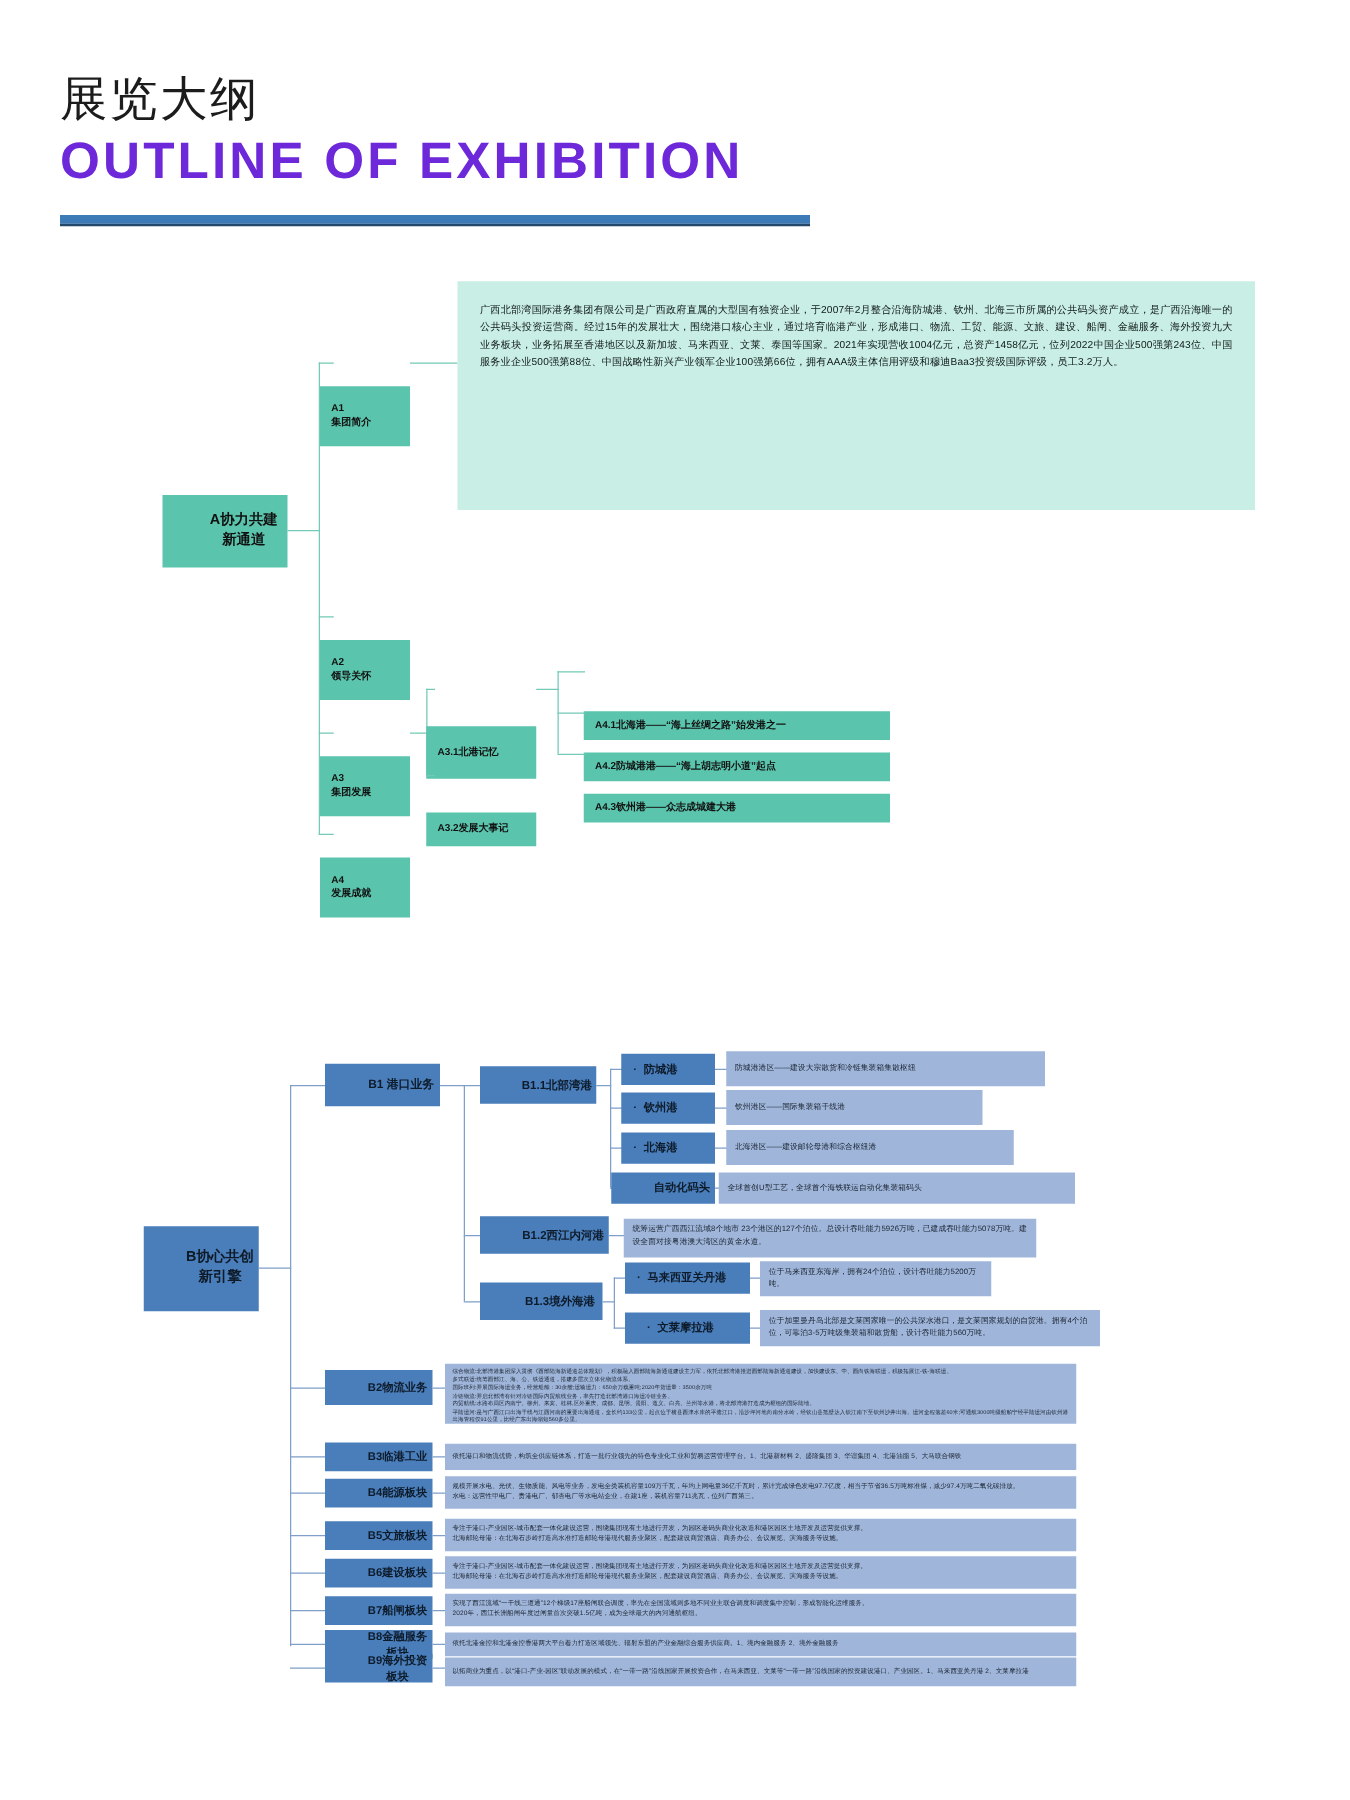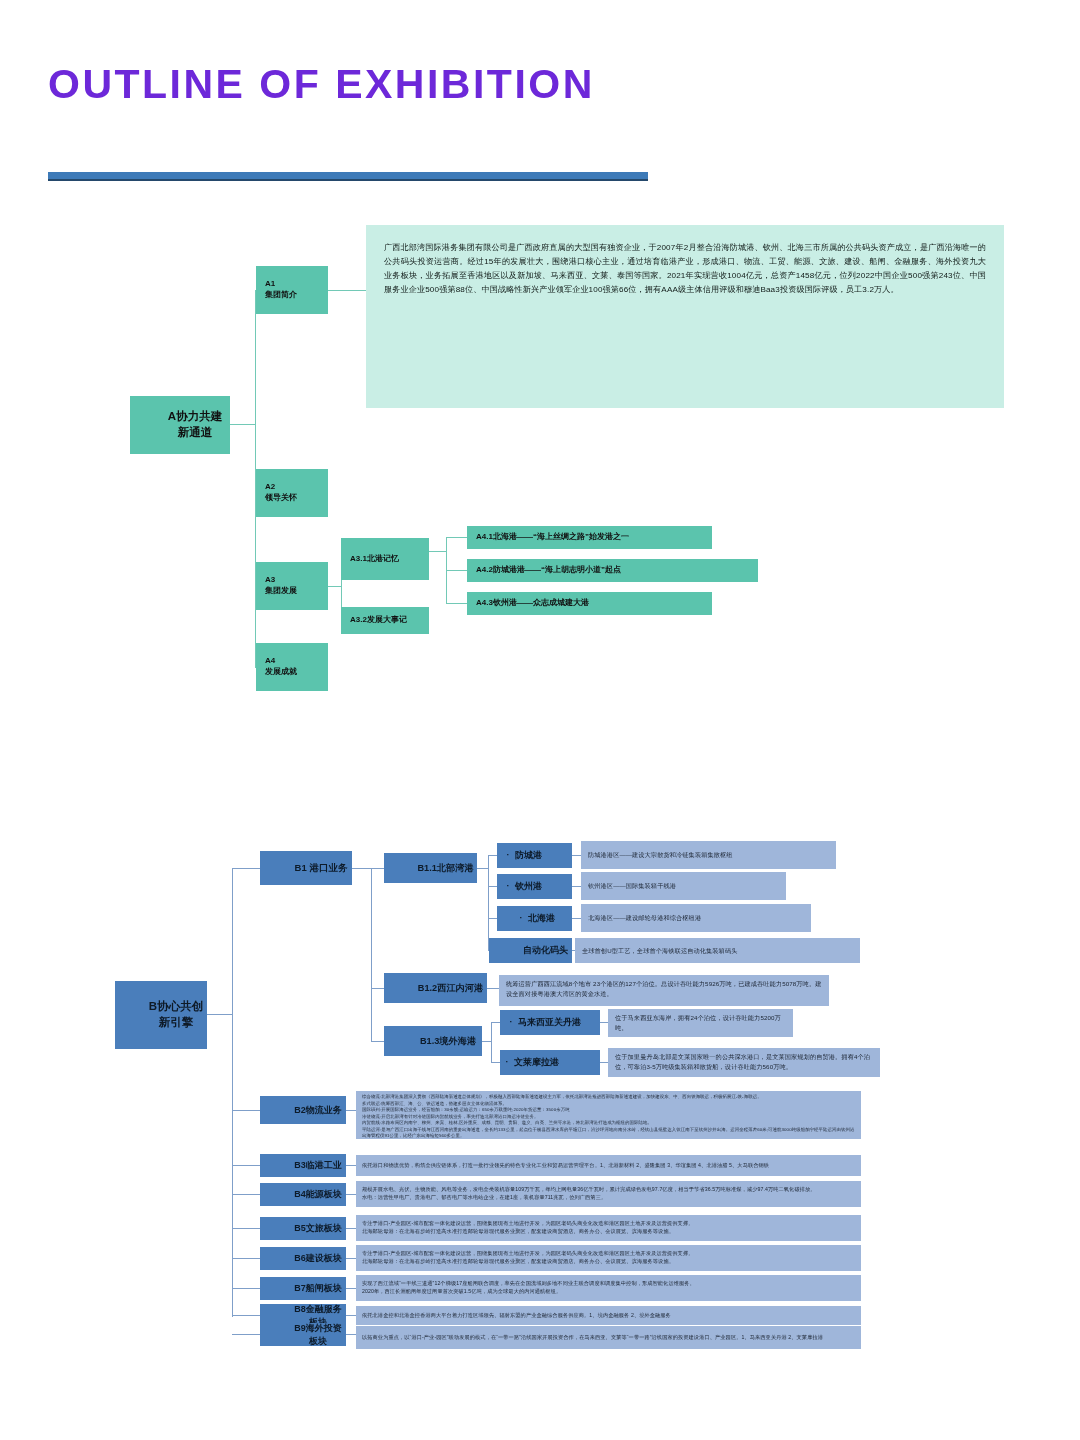--- a/index.html
+++ b/index.html
@@ -33,21 +33,21 @@
   .node {
     position: absolute;
     display:flex; align-items:center;
     font-weight: 700;
     color:#111;
     line-height:1.35;
     overflow:hidden;
     padding-left:30px;
   }
   .node.center { justify-content:center; text-align:center; }
-  .node.pad { padding: 4px 9px; }
+  .node.pad { padding: 4px 9px; margin-top: 43px; }
 
   
   .tl      { background:#5bc4ad; }
 
   
   .bl      { background:#4a7ebb; color:#0d1b2a; }
   .bl-desc { background:#9fb6da; color:#1a2233; font-weight:400; }
 
   
   .ln { position:absolute; }
@@ -65,20 +65,21 @@
 
   .bullet::before{ content:"·"; display:inline-block; width:14px;
                    text-align:center; font-weight:700; }
 </style>
 </head>
 <body>
 
 <div id="page">
 
   <div class="hdr">
+    <div class="hdr-cn">展览大纲</div>
     <div class="hdr-en">OUTLINE OF EXHIBITION</div>
   </div>
   <div class="hdr-rule"></div>
 
   <div>
 
     <div class="node center tl" style="left:130px; top:396px; width:100px; height:58px; font-size:11.5px; flex-direction:column;">
       <span>A协力共建</span>
       <span>新通道</span>
     </div>
@@ -124,21 +125,21 @@
 
     <div class="ln t" style="left:429px; top:551px; width:18px; height:1.4px;"></div>
     <div class="ln t" style="left:446px; top:537px; width:1.4px; height:66px;"></div>
 
     <div class="ln t" style="left:446px; top:537px; width:22px; height:1.4px;"></div>
     <div class="node pad tl" style="left:467px; top:526px; width:245px; height:23px; font-size:8px;">
       <span>A4.1北海港——“海上丝绸之路”始发港之一</span>
     </div>
 
     <div class="ln t" style="left:446px; top:570px; width:22px; height:1.4px;"></div>
-    <div class="node pad tl" style="left:467px; top:559px; width:291px; height:23px; font-size:8px;">
+    <div class="node pad tl" style="left:467px; top:559px; width:245px; height:23px; font-size:8px;">
       <span>A4.2防城港港——“海上胡志明小道”起点</span>
     </div>
 
     <div class="ln t" style="left:446px; top:603px; width:22px; height:1.4px;"></div>
     <div class="node pad tl" style="left:467px; top:592px; width:245px; height:23px; font-size:8px;">
       <span>A4.3钦州港——众志成城建大港</span>
     </div>
 
     <div class="ln t" style="left:255px; top:667px; width:12px; height:1.4px;"></div>
     <div class="node pad tl" style="left:256px; top:643px; width:72px; height:48px; font-size:8px; flex-direction:column; align-items:flex-start; justify-content:center;">
@@ -184,21 +185,21 @@
     <div class="ln b" style="left:488px; top:886px; width:10px; height:1.4px;"></div>
     <div class="node bl" style="left:497px; top:874px; width:75px; height:25px; font-size:9px; padding-left:4px;">
       <span class="bullet">钦州港</span>
     </div>
     <div class="ln b" style="left:572px; top:886px; width:10px; height:1.4px;"></div>
     <div class="node bl-desc" style="left:581px; top:872px; width:205px; height:28px; padding:4px 7px;">
       <span class="desc-text">钦州港区——国际集装箱干线港</span>
     </div>
 
     <div class="ln b" style="left:488px; top:918px; width:10px; height:1.4px;"></div>
-    <div class="node bl" style="left:497px; top:906px; width:75px; height:25px; font-size:9px; padding-left:17px;">
+    <div class="node bl" style="left:497px; top:906px; width:75px; height:25px; font-size:9px; padding-left:4px;">
       <span class="bullet">北海港</span>
     </div>
     <div class="ln b" style="left:572px; top:918px; width:10px; height:1.4px;"></div>
     <div class="node bl-desc" style="left:581px; top:904px; width:230px; height:28px; padding:4px 7px;">
       <span class="desc-text">北海港区——建设邮轮母港和综合枢纽港</span>
     </div>
 
     <div class="ln b" style="left:488px; top:950px; width:10px; height:1.4px;"></div>
     <div class="node center bl" style="left:489px; top:938px; width:83px; height:25px; font-size:9px;">
       <span>自动化码头</span>
@@ -227,21 +228,21 @@
     <div class="ln b" style="left:491px; top:1022px; width:10px; height:1.4px;"></div>
     <div class="node bl" style="left:500px; top:1010px; width:100px; height:25px; font-size:9px; padding-left:4px;">
       <span class="bullet">马来西亚关丹港</span>
     </div>
     <div class="ln b" style="left:600px; top:1022px; width:9px; height:1.4px;"></div>
     <div class="node bl-desc" style="left:608px; top:1009px; width:185px; height:28px; padding:4px 7px; align-items:flex-start;">
       <span class="desc-text">位于马来西亚东海岸，拥有24个泊位，设计吞吐能力5200万吨。</span>
     </div>
 
     <div class="ln b" style="left:491px; top:1062px; width:10px; height:1.4px;"></div>
-    <div class="node bl" style="left:500px; top:1050px; width:100px; height:25px; font-size:9px; padding-left:0;">
+    <div class="node bl" style="left:500px; top:1050px; width:100px; height:25px; font-size:9px; padding-left:12px;">
       <span class="bullet">文莱摩拉港</span>
     </div>
     <div class="ln b" style="left:600px; top:1062px; width:9px; height:1.4px;"></div>
     <div class="node bl-desc" style="left:608px; top:1048px; width:272px; height:29px; padding:4px 7px; align-items:flex-start;">
       <span class="desc-text">位于加里曼丹岛北部是文莱国家唯一的公共深水港口，是文莱国家规划的自贸港。拥有4个泊位，可靠泊3-5万吨级集装箱和散货船，设计吞吐能力560万吨。</span>
     </div>
 
     <div class="ln b" style="left:232px; top:1110px; width:29px; height:1.4px;"></div>
     <div class="node center bl" style="left:260px; top:1096px; width:86px; height:28px; font-size:9px;">
       <span>B2物流业务</span>

